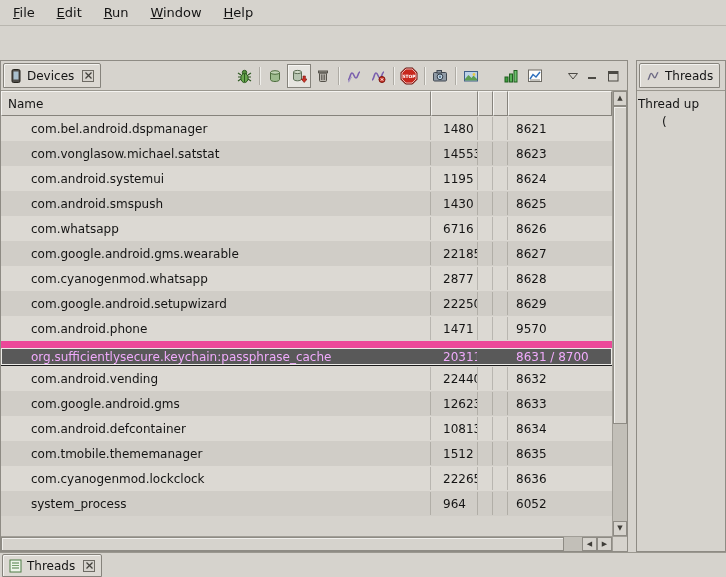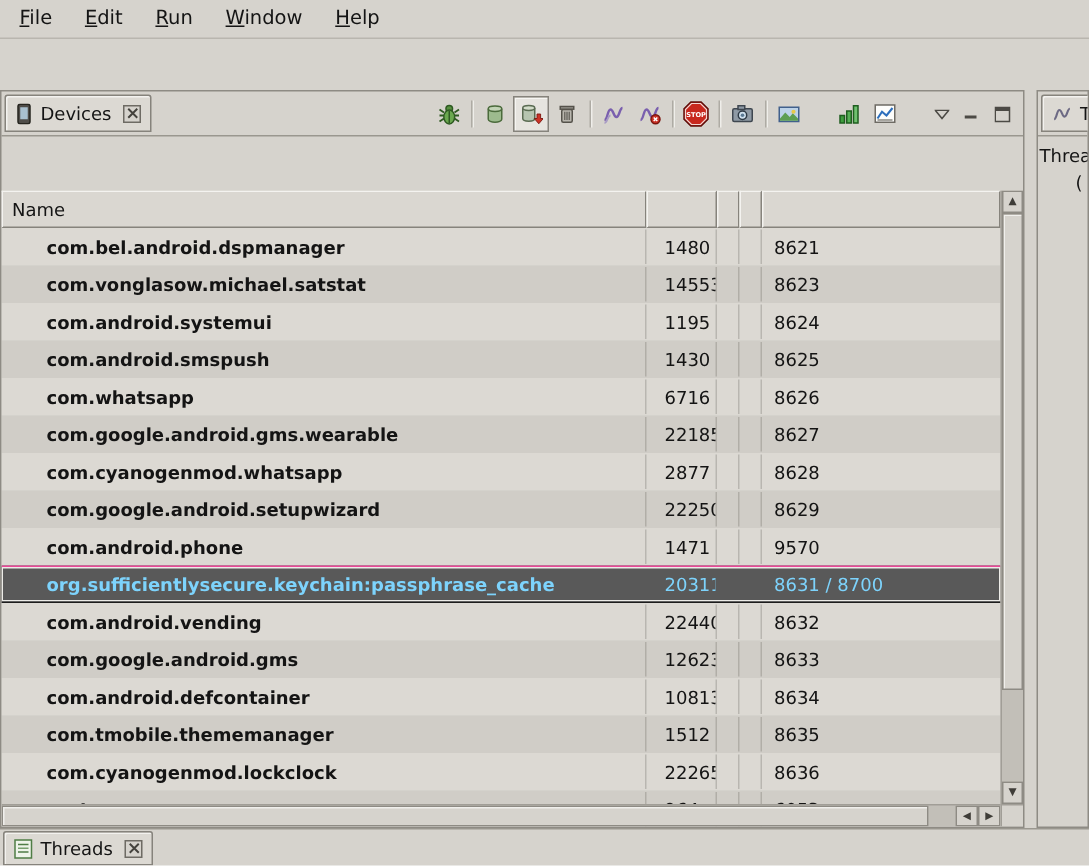--- a/index.html
+++ b/index.html
@@ -11,21 +11,21 @@
   }
   
   .menubar { height:26px; background:#d6d3cd; border-bottom:1px solid #b9b6af; padding-left:4px; }
   .menu-item { display:inline-block; line-height:25px; padding:0 9px; font-size:13px; cursor:default; }
   .menu-item::first-letter { text-decoration:underline; }
   .toolbar-strip { height:33px; background:#d6d3cd; }
 
   
   .main { position:absolute; top:60px; left:0; width:726px; height:492px; display:flex; }
   .panel { background:#d6d3cd; border:1px solid #8e8b84; display:flex; flex-direction:column; position:relative; }
-  .panel-left { width:683px; }
+  .panel-left { width:628px; }
   .splitter { width:8px; background:#d6d3cd; }
   .panel-right { flex:1; overflow:hidden; }
 
   
   .view-header { height:30px; border-bottom:1px solid #9a978f; position:relative; display:flex; align-items:center; padding:2px; flex:none; }
   .tab {
     height:25px; display:flex; align-items:center; gap:5px; padding:0 6px;
     background:#dcd9d3; border:1px solid #86837c; border-radius:2px 2px 0 0;
     box-shadow: inset 1px 1px 0 #f3f2ef; white-space:nowrap;
   }
@@ -34,39 +34,39 @@
 
   
   .tb { position:absolute; right:4px; top:3px; height:24px; display:flex; align-items:center; }
   .tb .btn { width:24px; height:24px; display:flex; align-items:center; justify-content:center; }
   .tb .btn.active { border:1px solid #86837c; background:#e6e4df; box-shadow: inset 1px 1px 0 #f6f5f2; }
   .tb .sep { width:1px; height:18px; background:#aeaba4; margin:0 3px; box-shadow:1px 0 0 #efeeea; }
   .tb .gap { width:16px; }
   .tb .winbtn { width:20px; height:20px; display:flex; align-items:center; justify-content:center; }
 
   
-  .table-area { flex:1; position:relative; overflow:hidden;margin-top:36px; }
+  .table-area { flex:1; position:relative; overflow:hidden; }
   .grid-header { display:flex; height:25px; margin-right:15px; }
   .gh-cell {
     background:#dad7d1; border-top:1px solid #f4f3f0; border-left:1px solid #f4f3f0;
     border-right:1px solid #86837c; border-bottom:1px solid #86837c;
     display:flex; align-items:center; padding-left:6px; overflow:hidden;
   }
   .w-name { width:430px; } .w-pid { width:47px; } .w-a { width:15px; } .w-b { width:15px; } .w-ports { flex:1; }
 
   .rows { margin-right:15px; }
   .row { display:flex; height:25px; background:#d0cdc7; border-top:1px solid transparent; border-bottom:1px solid transparent; }
   .row.alt { background:#dcd9d3; }
   .row > div { display:flex; align-items:center; height:100%; border-right:1px solid rgba(96,93,86,0.28); overflow:hidden; white-space:nowrap; }
   .row > div:last-child { border-right:none; }
-  .c-name { width:430px; padding-left:30px;font-weight:bold; }
+  .c-name { width:430px; padding-left:30px; }
   .c-pid { width:47px; padding-left:12px; }
   .c-a { width:15px; } .c-b { width:15px; }
   .c-ports { flex:1; padding-left:8px; }
-  .row.selected { background:#595959; color:#7dd3fc; border-top:1px solid #ec4899; border-bottom:1px solid #1d1d1d;
+  .row.selected { background:#595959; color:#f0abfc; border-top:7px solid #ec4899; border-bottom:1px solid #1d1d1d;
     box-shadow: inset 0 0 0 1px #edece8; }
   .row.selected > div { border-right-color:transparent; }
 
   
   .vscroll { position:absolute; top:0; right:0; bottom:15px; width:15px; background:#c2bfb8; border-left:1px solid #a19e97; }
   .sb-btn { background:#d6d3cd; border:1px solid #8e8b84; display:flex; align-items:center; justify-content:center;
     font-size:7px; color:#3f3d38; line-height:1; }
   .vscroll .sb-btn { position:absolute; left:0; width:100%; height:15px; }
   .sb-up { top:0; } .sb-down { bottom:0; }
   .vthumb { position:absolute; left:0; top:15px; width:100%; height:318px; background:#d6d3cd; border:1px solid #8e8b84;

